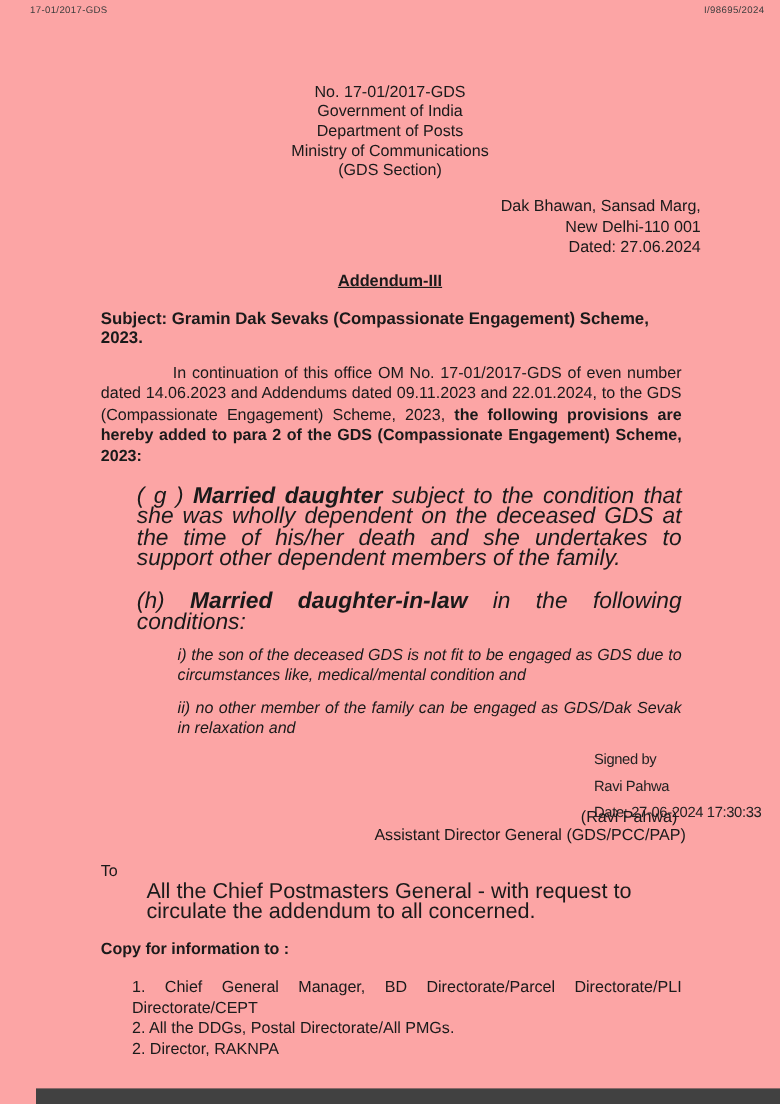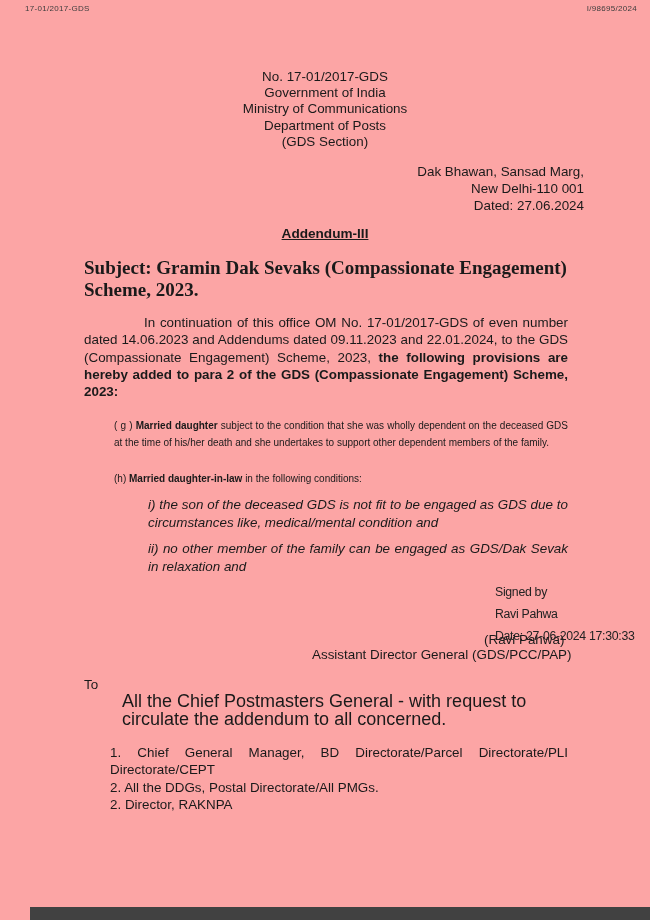--- a/index.html
+++ b/index.html
@@ -21,31 +21,31 @@
   .letterhead { margin-top:56px; text-align:center; font-size:13.4px; line-height:16.2px; }
 
   
   .address { margin-top:13px; text-align:right; padding-right:66px; font-size:13.4px; line-height:17px; }
 
   .title {
     margin-top:12px; text-align:center; font-weight:bold;
     text-decoration:underline; font-size:13.6px;
   }
 
-  .subject { margin:16px 80px 0 84px; font-weight:bold; font-size:19px;font-family:Liberation Serif, serif; }
+  .subject { margin:16px 80px 0 84px; font-weight:bold; font-size:14px; }
 
   p { margin:0; }
   .para1 {
     margin:13px 82px 0 84px; text-align:justify; text-indent:60px;
     font-size:13.4px; line-height:17.3px;
   }
 
   .clause {
-    margin:16px 82px 0 114px; text-align:justify;
-    font-size:10px; line-height:17.5px;
+    margin:16px 82px 0 114px; font-style:italic; text-align:justify;
+    font-size:19px; line-height:17.5px;
   }
   .clause-h { margin-top:18px; }
 
   .sub {
     margin:9px 82px 0 148px; font-style:italic; text-align:justify;
     font-size:13.4px; line-height:17.5px;
   }
 
   
   .sig-area { position:relative; height:90px; margin-top:4px; }
@@ -72,22 +72,22 @@
 <div class="page">
 
   <div class="eoffice">
     <span>17-01/2017-GDS</span>
     <span>I/98695/2024</span>
   </div>
 
   <div class="letterhead">
     <div>No. 17-01/2017-GDS</div>
     <div>Government of India</div>
+    <div>Department of Posts</div>
     <div>Ministry of Communications</div>
-    <div>Department of Posts</div>
     <div>(GDS Section)</div>
   </div>
 
   <div class="address">
     <div>Dak Bhawan, Sansad Marg,</div>
     <div>New Delhi-110 001</div>
     <div>Dated: 27.06.2024</div>
   </div>
 
   <div class="title">Addendum-III</div>
@@ -109,20 +109,21 @@
       <div>Ravi Pahwa</div>
       <div>Date: 27-06-2024 17:30:33</div>
     </div>
     <div class="sig-name">(Ravi Pahwa)</div>
     <div class="sig-desig">Assistant Director General (GDS/PCC/PAP)</div>
   </div>
 
   <div class="to-label">To</div>
   <div class="addressee">All the Chief Postmasters General - with request to circulate the addendum to all concerned.</div>
 
+  <div class="copy-heading">Copy for information to :</div>
 
   <div class="copy-list">
     <div class="copy-item">1. Chief General Manager, BD Directorate/Parcel Directorate/PLI Directorate/CEPT</div>
     <div class="copy-item">2. All the DDGs, Postal Directorate/All PMGs.</div>
     <div class="copy-item">2. Director, RAKNPA</div>
   </div>
 
   <div class="bottom-bar"></div>
 
 </div>

